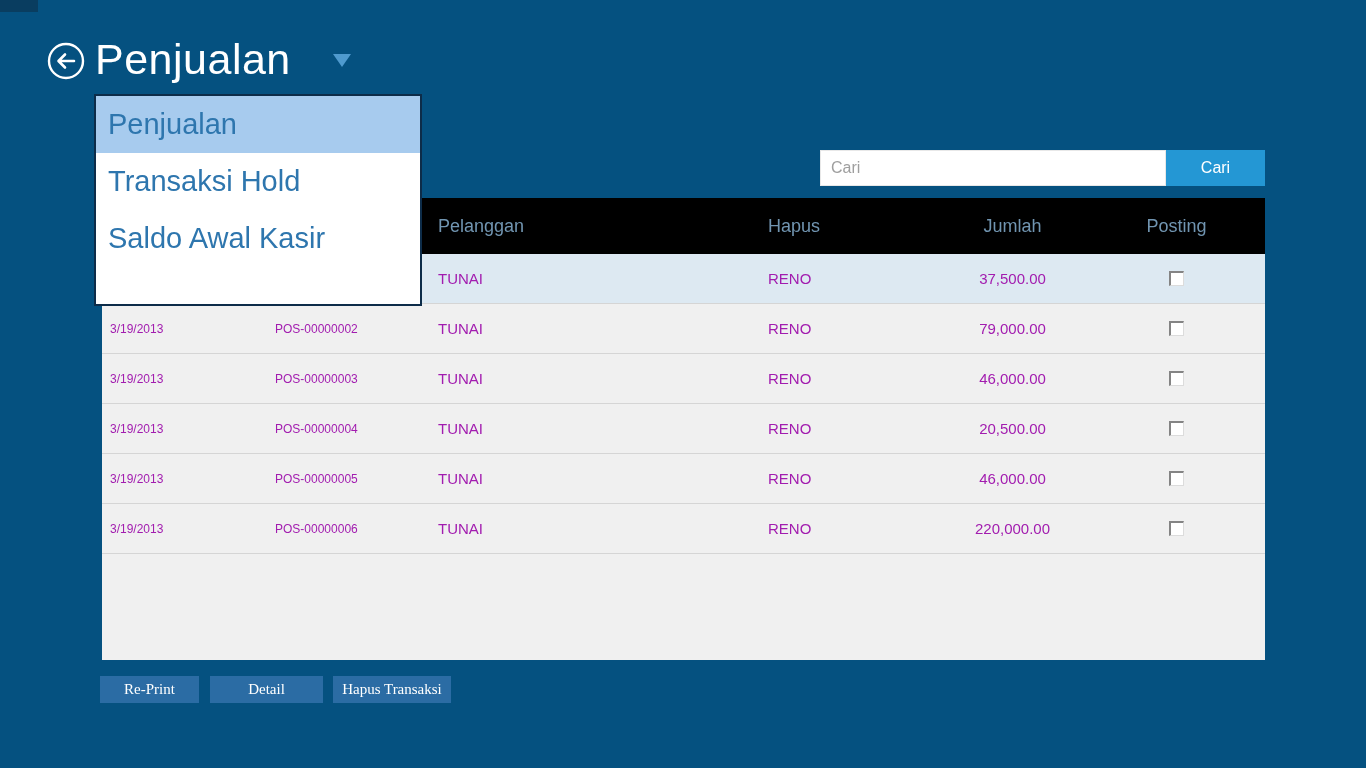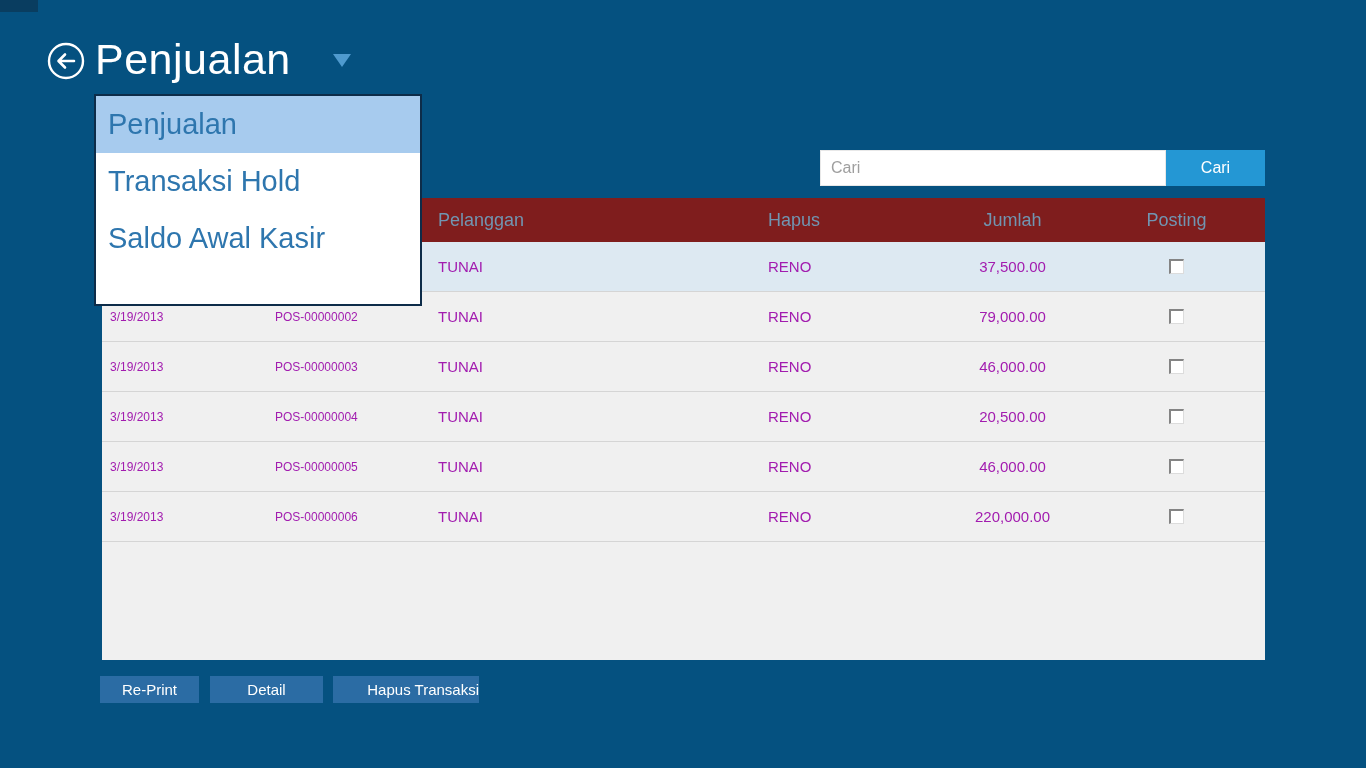--- a/index.html
+++ b/index.html
@@ -58,21 +58,21 @@
   .panel {
     position: absolute; left: 102px; top: 198px; width: 1163px; height: 462px;
     background: #f0f0f0; overflow: hidden;
   }
   .grid-row {
     display: grid;
     grid-template-columns: 165px 165px 330px 170px 170px 1fr;
     align-items: center;
   }
   .thead {
-    height: 44px; background: #7f1d1d; color: #7195b1; font-size: 18px;
+    height: 56px; background: #000000; color: #7195b1; font-size: 18px;
   }
   .trow {
     height: 50px; background: #f0f0f0; border-bottom: 1px solid #d5d5d5;
     color: #a21caf; font-size: 15px; cursor: pointer;
   }
   .trow.selected { background: #dde9f2; }
   .c-date, .c-no { padding-left: 8px; font-size: 12px; }
   .c-pelanggan, .c-kasir { padding-left: 6px; }
   .c-jumlah { text-align: center; padding-right: 9px; }
   .c-posting { display: flex; justify-content: center; padding-right: 14px; }
@@ -82,25 +82,25 @@
     width: 15px; height: 15px; background: #ffffff; display: inline-block;
     border-top: 2px solid #848484; border-left: 2px solid #848484;
     border-right: 1px solid #dcdcdc; border-bottom: 1px solid #dcdcdc;
     cursor: pointer;
   }
 
   
   .actions { position: absolute; left: 100px; top: 676px; display: flex; }
   .action-btn {
     height: 27px; background: #2b6ca4; color: #ffffff; border: none;
-    font-size: 15px; font-family: Liberation Sans, sans-serif; cursor: pointer; padding: 0;
+    font-size: 15px; font-family: Liberation Serif, serif; cursor: pointer; padding: 0;
   }
   .action-btn.reprint { width: 99px; margin-right: 11px; }
   .action-btn.detail { width: 113px; margin-right: 10px; }
-  .action-btn.hapus { width: 146px; text-align: right; }
+  .action-btn.hapus { width: 118px; }
 </style>
 </head>
 <body>
 
 <div class="corner-patch"></div>
 
 <button class="back-btn" title="">
   <span>
     <svg width="38" height="38" viewBox="0 0 38 38">
       <circle cx="19" cy="19" r="17" fill="none" stroke="#ffffff" stroke-width="2.4"></circle>

